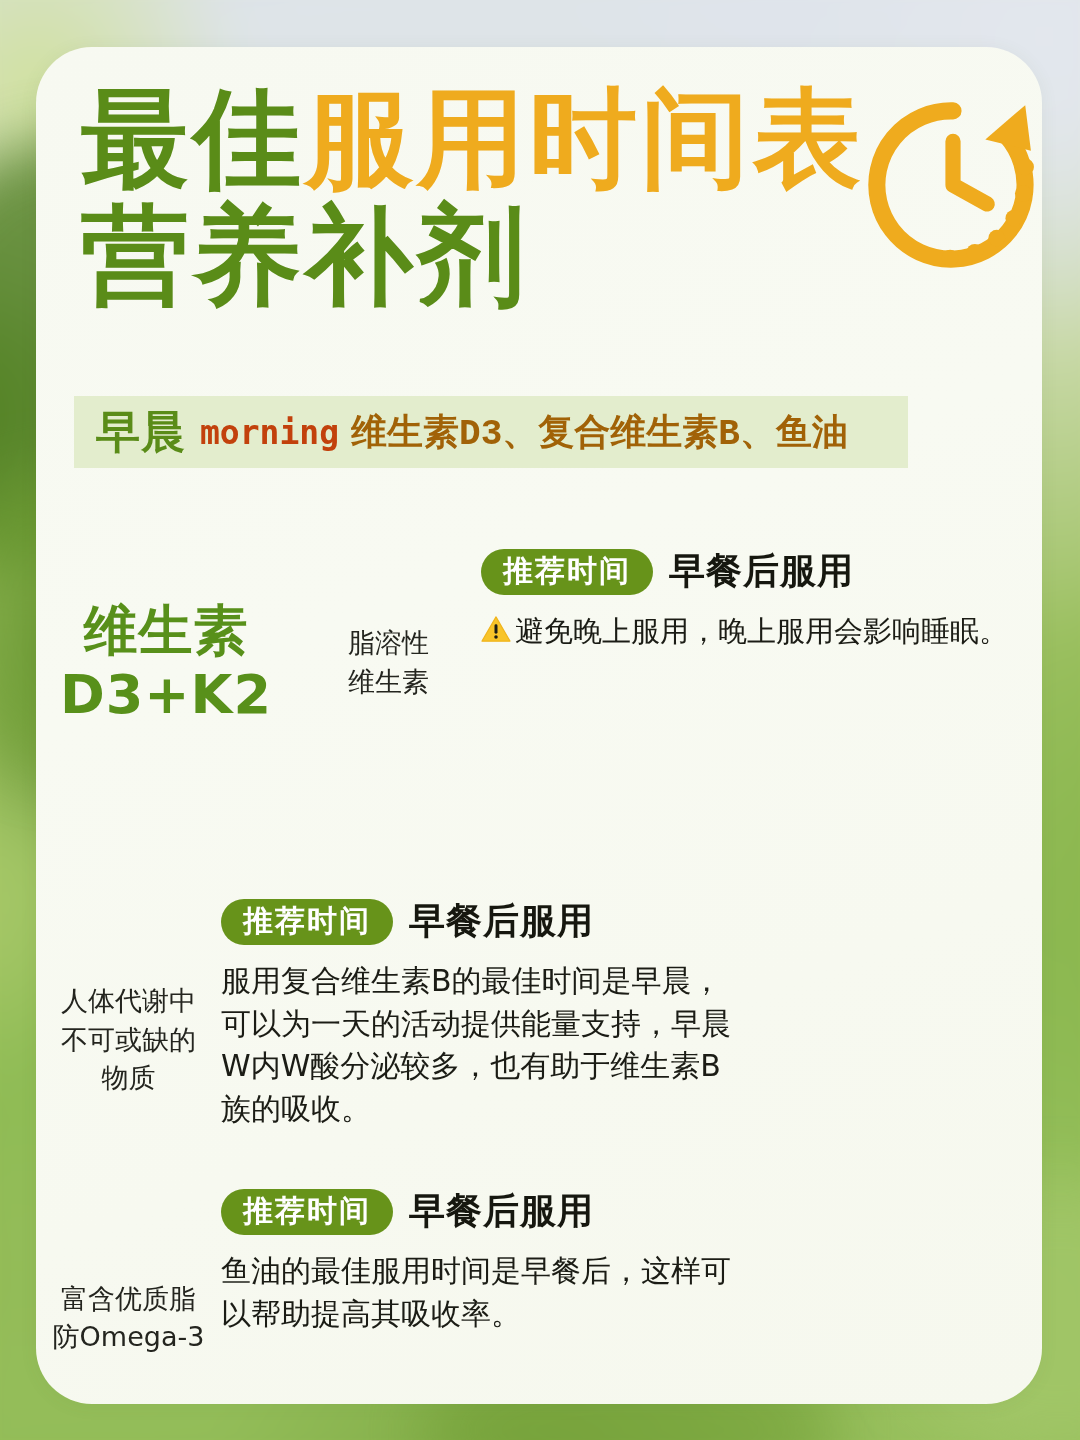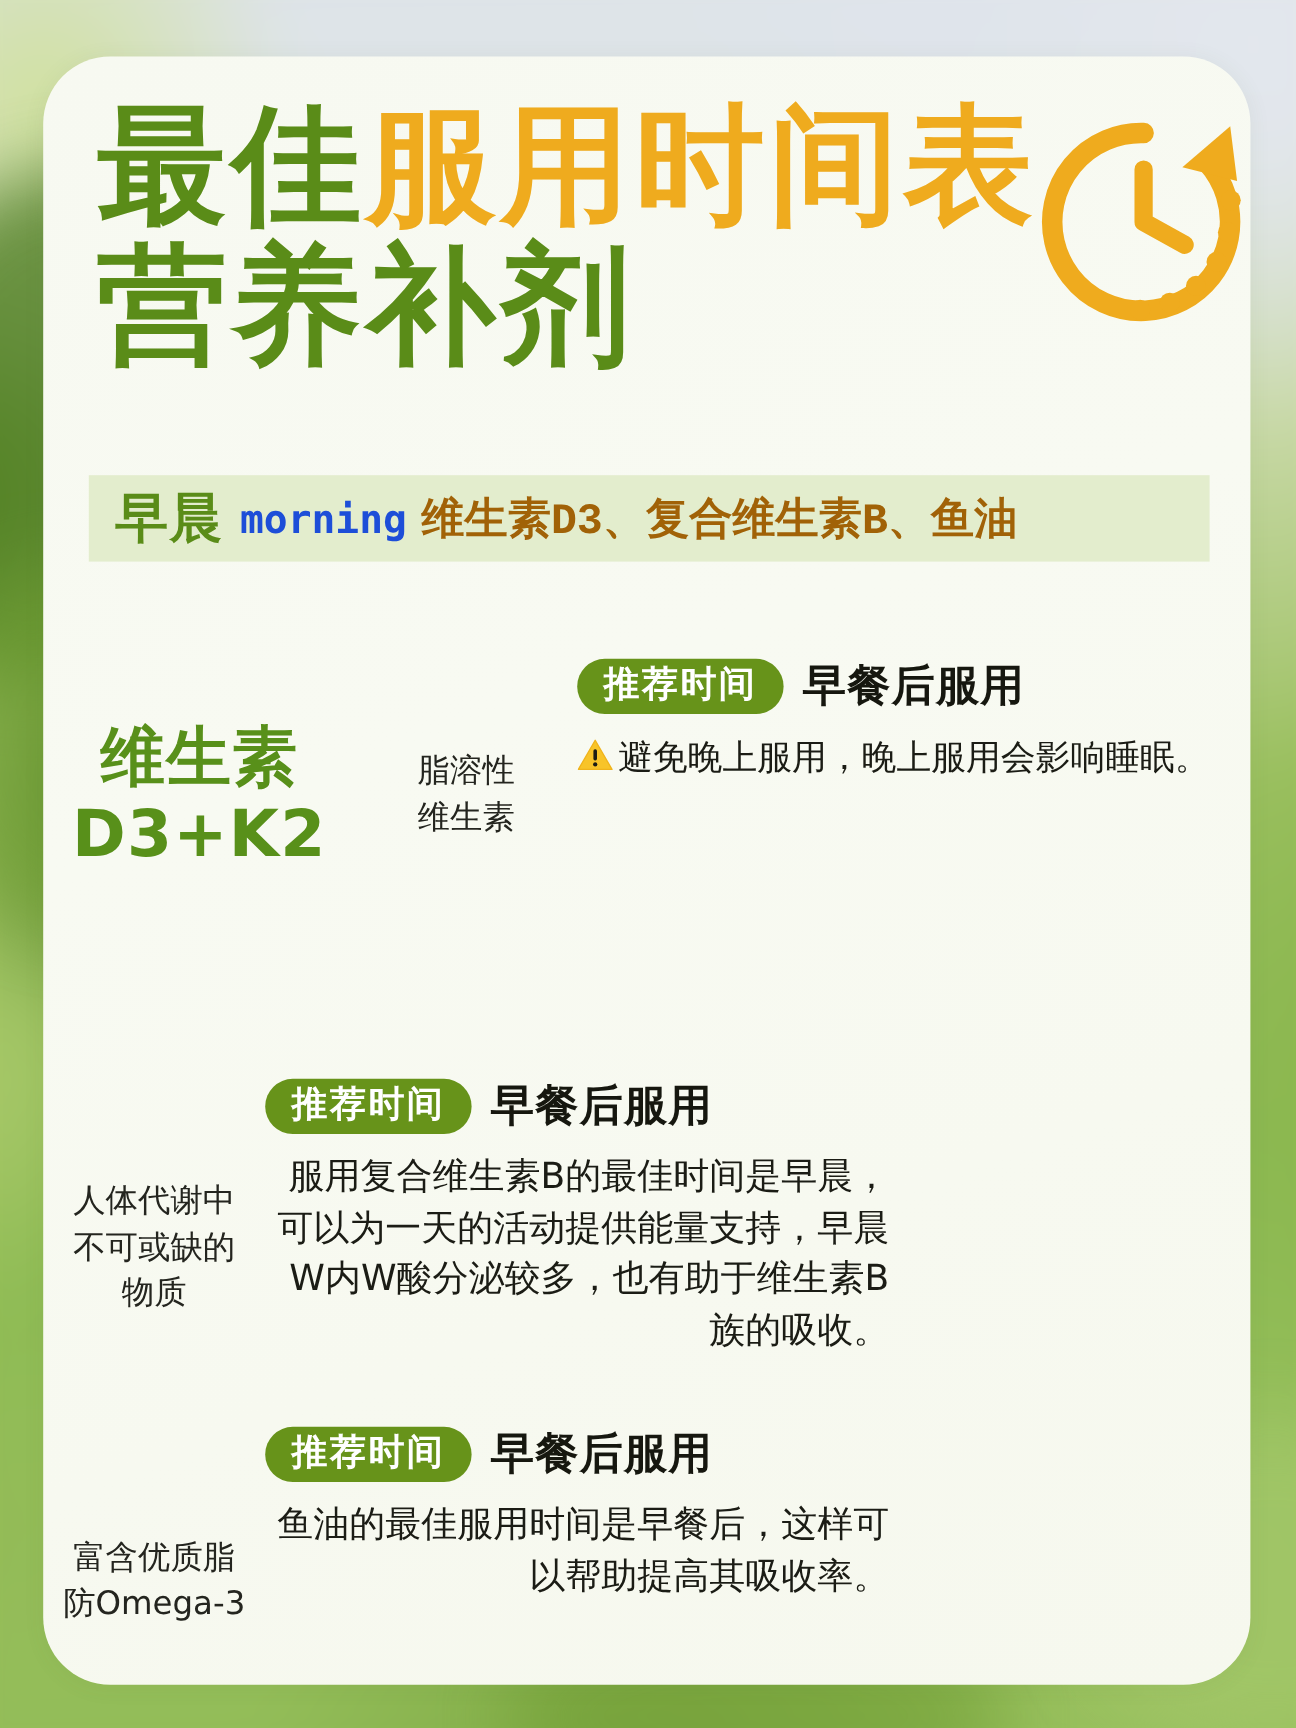--- a/index.html
+++ b/index.html
@@ -88,40 +88,40 @@
     top: 43px;
     width: 190px;
     height: 190px;
   }
 
   
   #morning-banner {
     position: absolute;
     left: 38px;
     top: 349px;
-    width: 934px;
+    width: 834px;
     height: 72px;
     background: #e3edcd;
     display: flex;
     align-items: center;
     padding-left: 22px;
     box-sizing: border-box;
   }
   #morning-label {
     font-family: "DejaVu Sans", sans-serif;
     font-weight: bold;
     font-size: 44px;
     color: #5a8c18;
     letter-spacing: 1px;
   }
   #morning-en {
     font-family: "DejaVu Sans Mono", monospace;
     font-weight: bold;
     font-size: 33px;
-    color: #1d4ed8;
+    color: #c2410c;
     margin: 0 12px 0 14px;
     letter-spacing: 0px;
     text-align: right;
   }
   #morning-items {
     font-family: Liberation Mono, monospace;
     font-weight: bold;
     font-size: 36px;
     color: #a16207;
     letter-spacing: 0px;
@@ -177,21 +177,20 @@
     line-height: 1.42;
     color: #24251f;
     white-space: pre-line;
     font-weight: 500;
   }
   #supp-row-2 .supp-desc { padding-bottom: 26px; margin-top: 41px; }
 
   .supp-body-col {
     flex: 1 1 auto;
     padding-right: 2px;
-    text-align: right;
   }
   .supp-time-line {
     display: flex;
     align-items: center;
     gap: 16px;
     margin-bottom: 14px;
   }
   .rec-badge {
     background: #67931a;
     color: #ffffff;

